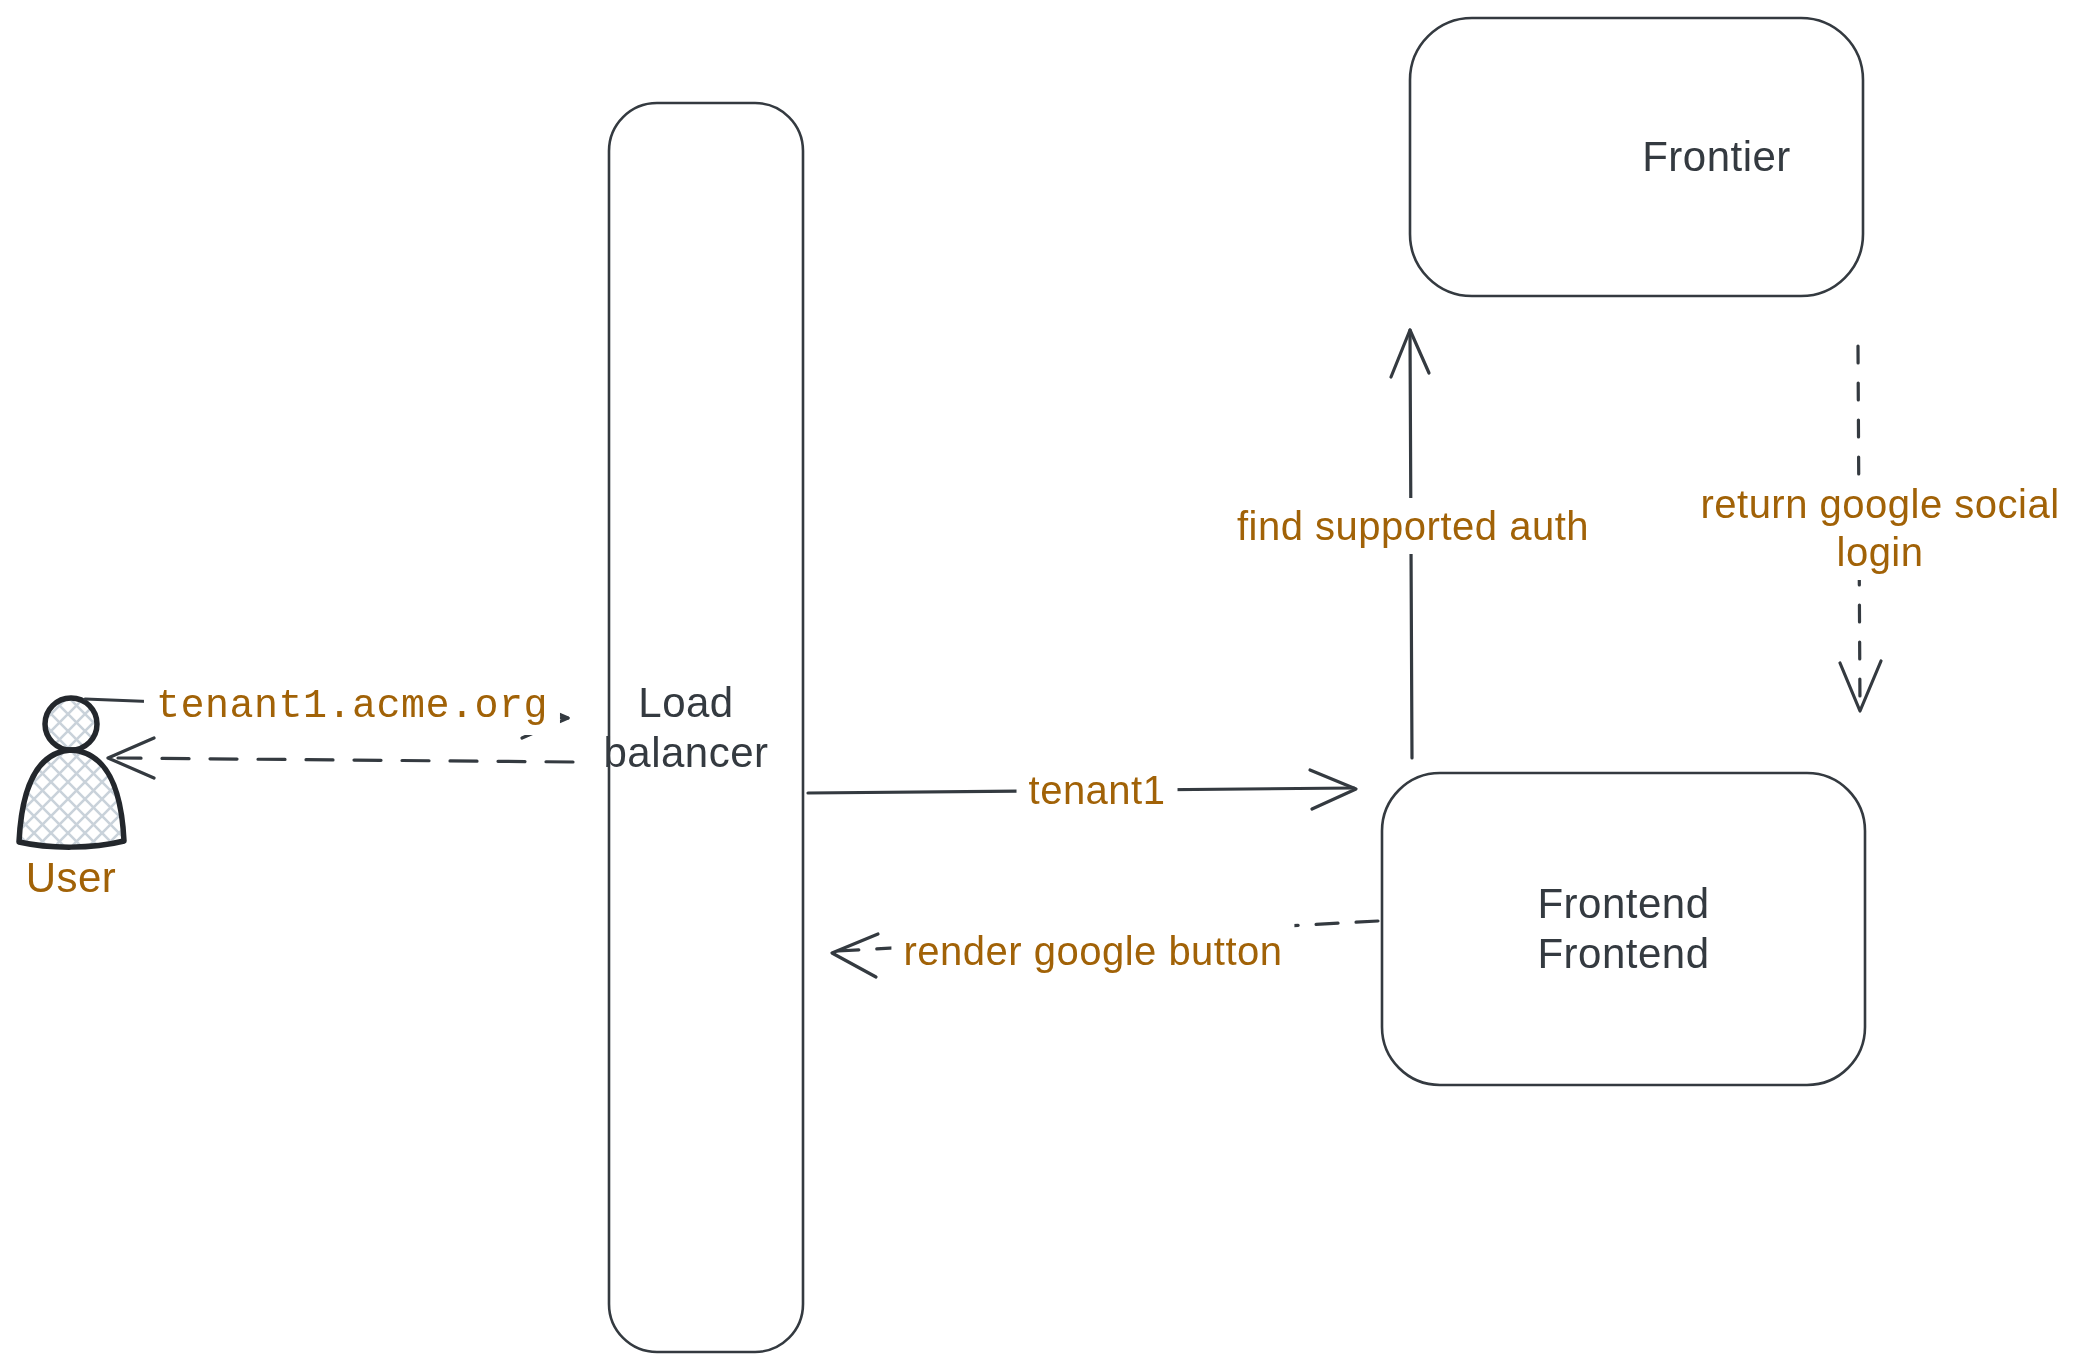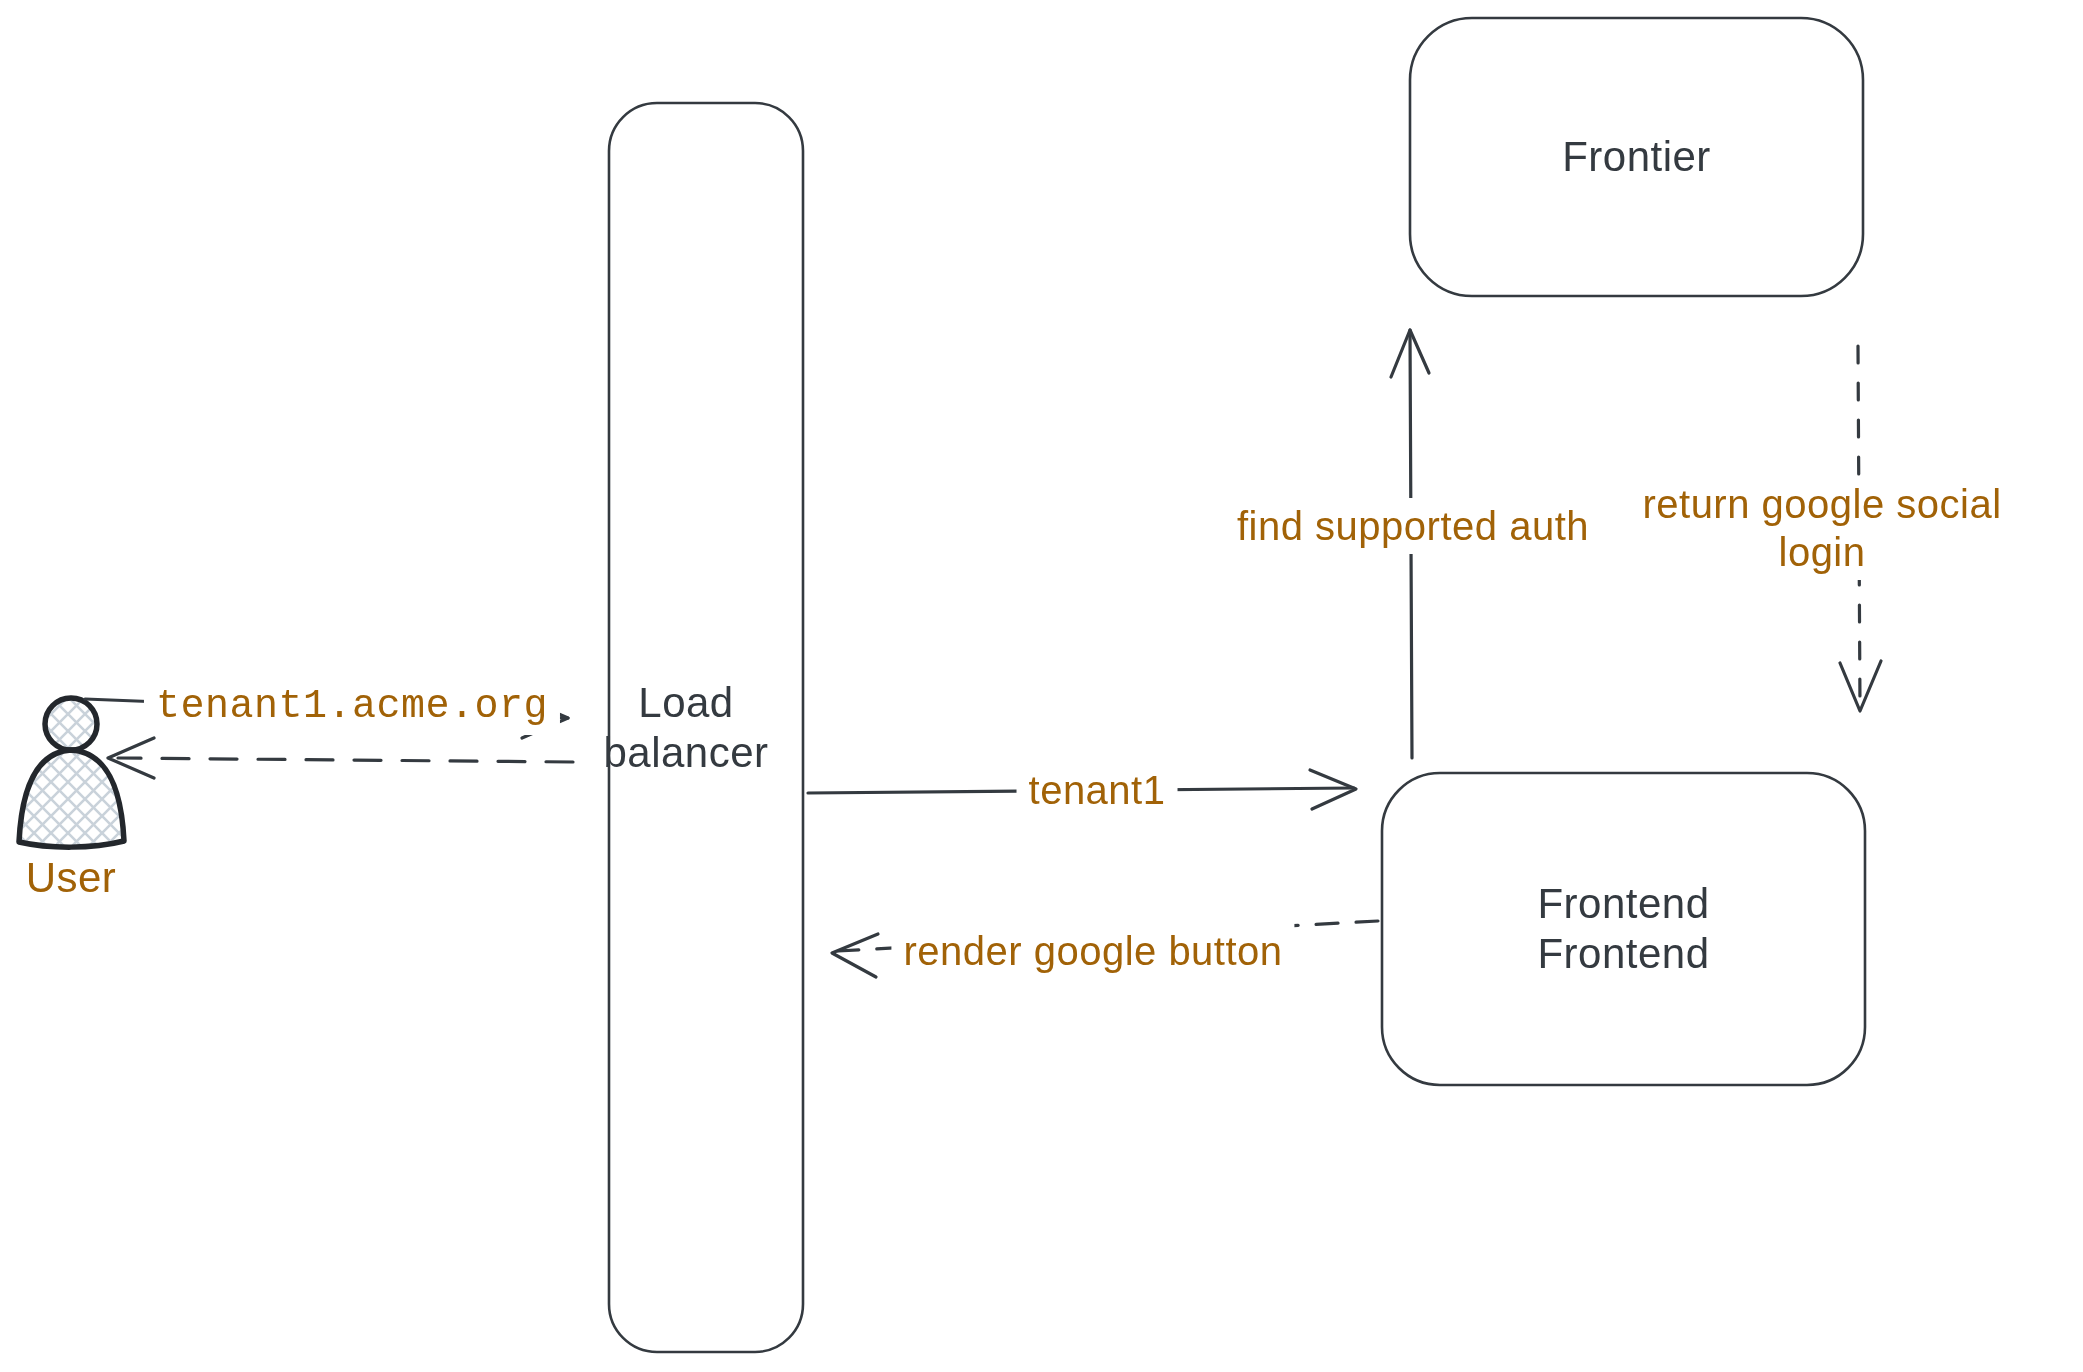--- a/index.html
+++ b/index.html
@@ -102,39 +102,39 @@
       <line x1="1858" y1="346" x2="1860" y2="708" stroke-dasharray="17 20"></line>
       <polyline points="1840,663 1860,711 1881,661"></polyline>
     </g>
   </svg>
 
   <div class="node-lbl" style="left:609px; top:103px; width:154px; height:1249px;">
     <div>Load</div>
     <div>balancer</div>
   </div>
 
-  <div class="node-lbl" style="left:1410px; top:18px; width:453px; height:278px;">
+  <div class="node-lbl" style="left:1490px; top:18px; width:453px; height:278px;">
     <div>Frontier</div>
   </div>
 
   <div class="node-lbl" style="left:1382px; top:773px; width:483px; height:312px;">
     <div>Frontend</div>
     <div>Frontend</div>
   </div>
 
   <div class="lbl" style="left:71px; top:878px; font-size:42px;">User</div>
 
   <div class="lbl on-line" style="left:352px; top:707px;font-family:Liberation Mono, monospace;">tenant1.acme.org</div>
 
   <div class="lbl on-line" style="left:1097px; top:790px;">tenant1</div>
 
   <div class="lbl on-line" style="left:1093px; top:951px;">render google button</div>
 
   <div class="lbl on-line" style="left:1413px; top:526px;">
     <div>find supported auth</div>
   </div>
 
-  <div class="lbl on-line" style="left:1822px; top:528px;">
+  <div class="lbl on-line" style="left:1880px; top:528px;">
     <div>return google social</div>
     <div>login</div>
   </div>
 
 </div>
 
 </body></html>

